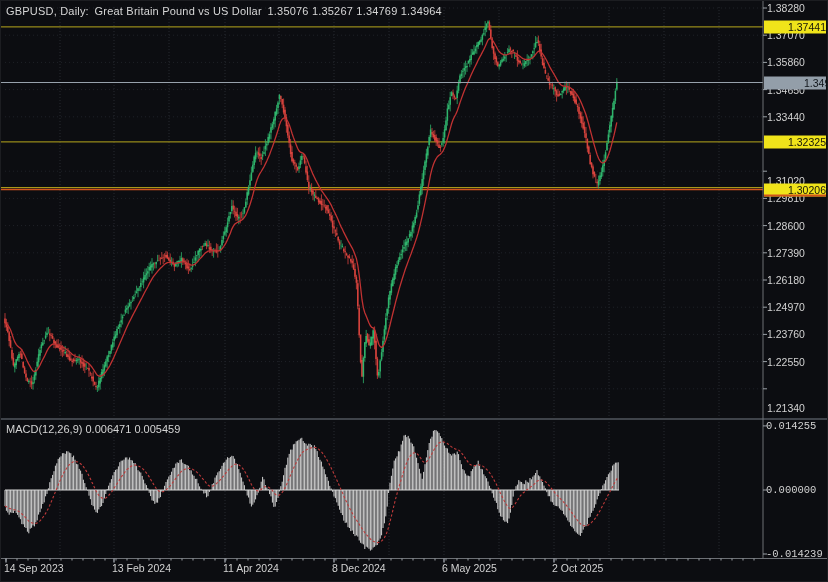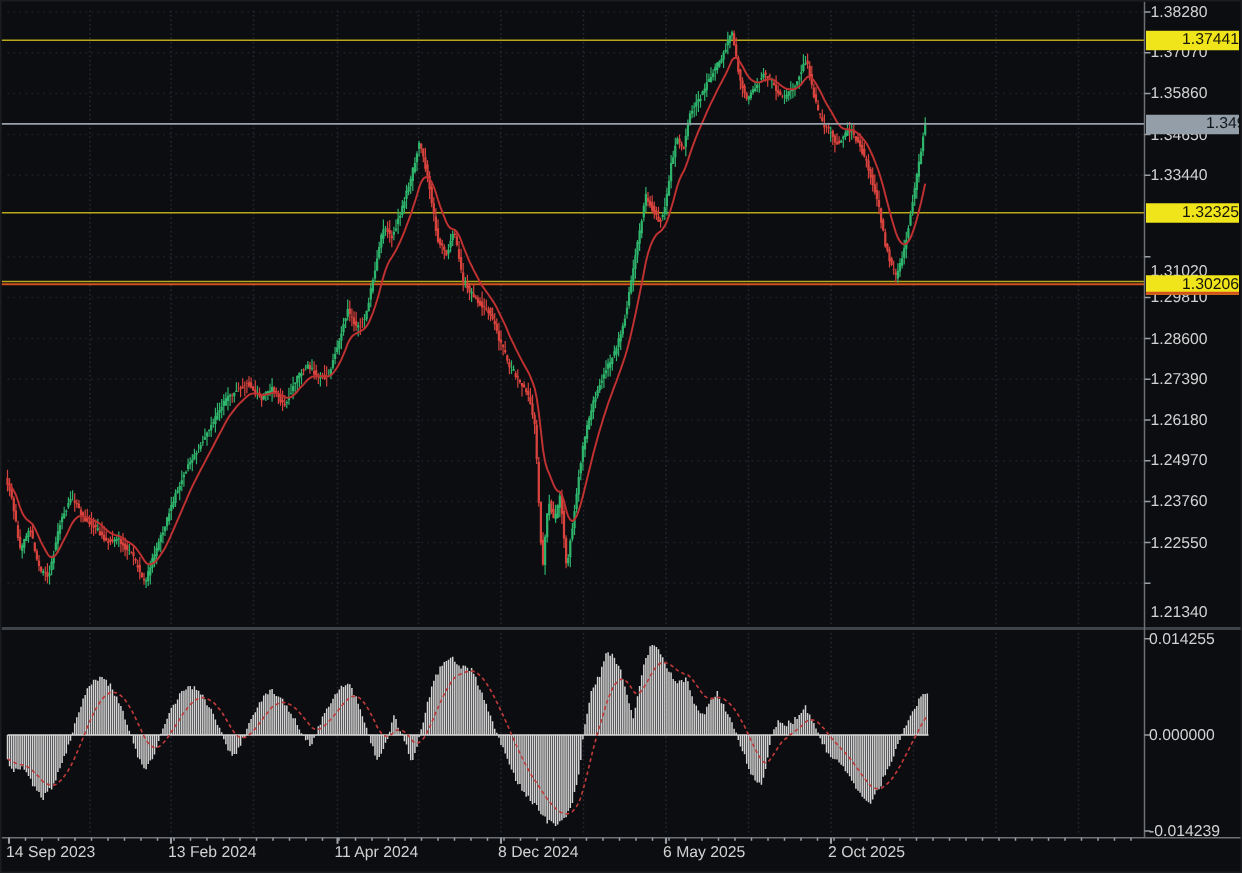--- a/index.html
+++ b/index.html
@@ -12,21 +12,21 @@
   .title{
     position:absolute;left:5px;top:4px;font-size:11px;color:#d6d6d6;
     letter-spacing:.2px;white-space:pre;z-index:5;
   }
   .price-label{
     position:absolute;left:766px;transform:translateY(-50%);
     font-size:10.5px;color:#d2d2d2;white-space:nowrap;z-index:4;
   }
   .macd-axis-label{
     position:absolute;left:765px;transform:translateY(-50%);
-    font-size:10.5px;color:#d2d2d2;white-space:nowrap;z-index:4;
+    font-size:10.5px;color:#d2d2d2;white-space:nowrap;z-index:4;font-family:Liberation Mono, monospace;
   }
   .badge{
     position:absolute;left:763px;width:62px;height:13px;line-height:13px;
     transform:translateY(-50%);text-align:center;font-size:10.5px;color:#16160a;
     z-index:6;box-sizing:border-box;
   }
   .badge.yellow{background:#f0e41a;padding-left:24px;}
   .badge.gray{background:#939ea9;color:#10151a;}
   .badge.orange-under{border-bottom:2px solid #d2541c;}
   .date-label{
@@ -174,21 +174,23 @@
       <line x1="742" y1="557.5" x2="742" y2="559.5" stroke="#9aa0a6" stroke-width="1"></line>
       <line x1="753" y1="557.5" x2="753" y2="559.5" stroke="#9aa0a6" stroke-width="1"></line>
       <line x1="5" y1="557.5" x2="5" y2="561.5" stroke="#9aa0a6" stroke-width="1.4"></line>
       <line x1="113" y1="557.5" x2="113" y2="561.5" stroke="#9aa0a6" stroke-width="1.4"></line>
       <line x1="224" y1="557.5" x2="224" y2="561.5" stroke="#9aa0a6" stroke-width="1.4"></line>
       <line x1="333" y1="557.5" x2="333" y2="561.5" stroke="#9aa0a6" stroke-width="1.4"></line>
       <line x1="443" y1="557.5" x2="443" y2="561.5" stroke="#9aa0a6" stroke-width="1.4"></line>
       <line x1="553" y1="557.5" x2="553" y2="561.5" stroke="#9aa0a6" stroke-width="1.4"></line>
     </svg>
 
-
+  <div class="title"><span>GBPUSD, Daily:</span><span> </span><span>Great Britain Pound vs US Dollar</span><span> </span><span>1.35076 1.35267 1.34769 1.34964</span></div>
+
+  <div class="macd-label">MACD(12,26,9) 0.006471 0.005459</div>
 
   <div id="price-labels">
       <div class="price-label" style="top: 7px;">1.38280</div>
       <div class="price-label" style="top: 34.2008px;">1.37070</div>
       <div class="price-label" style="top: 61.4016px;">1.35860</div>
       <div class="price-label" style="top: 88.6024px;">1.34650</div>
       <div class="price-label" style="top: 115.803px;">1.33440</div>
       <div class="price-label" style="top: 180px;">1.31020</div>
       <div class="price-label" style="top: 197.406px;">1.29810</div>
       <div class="price-label" style="top: 224.606px; text-align: right;">1.28600</div>

